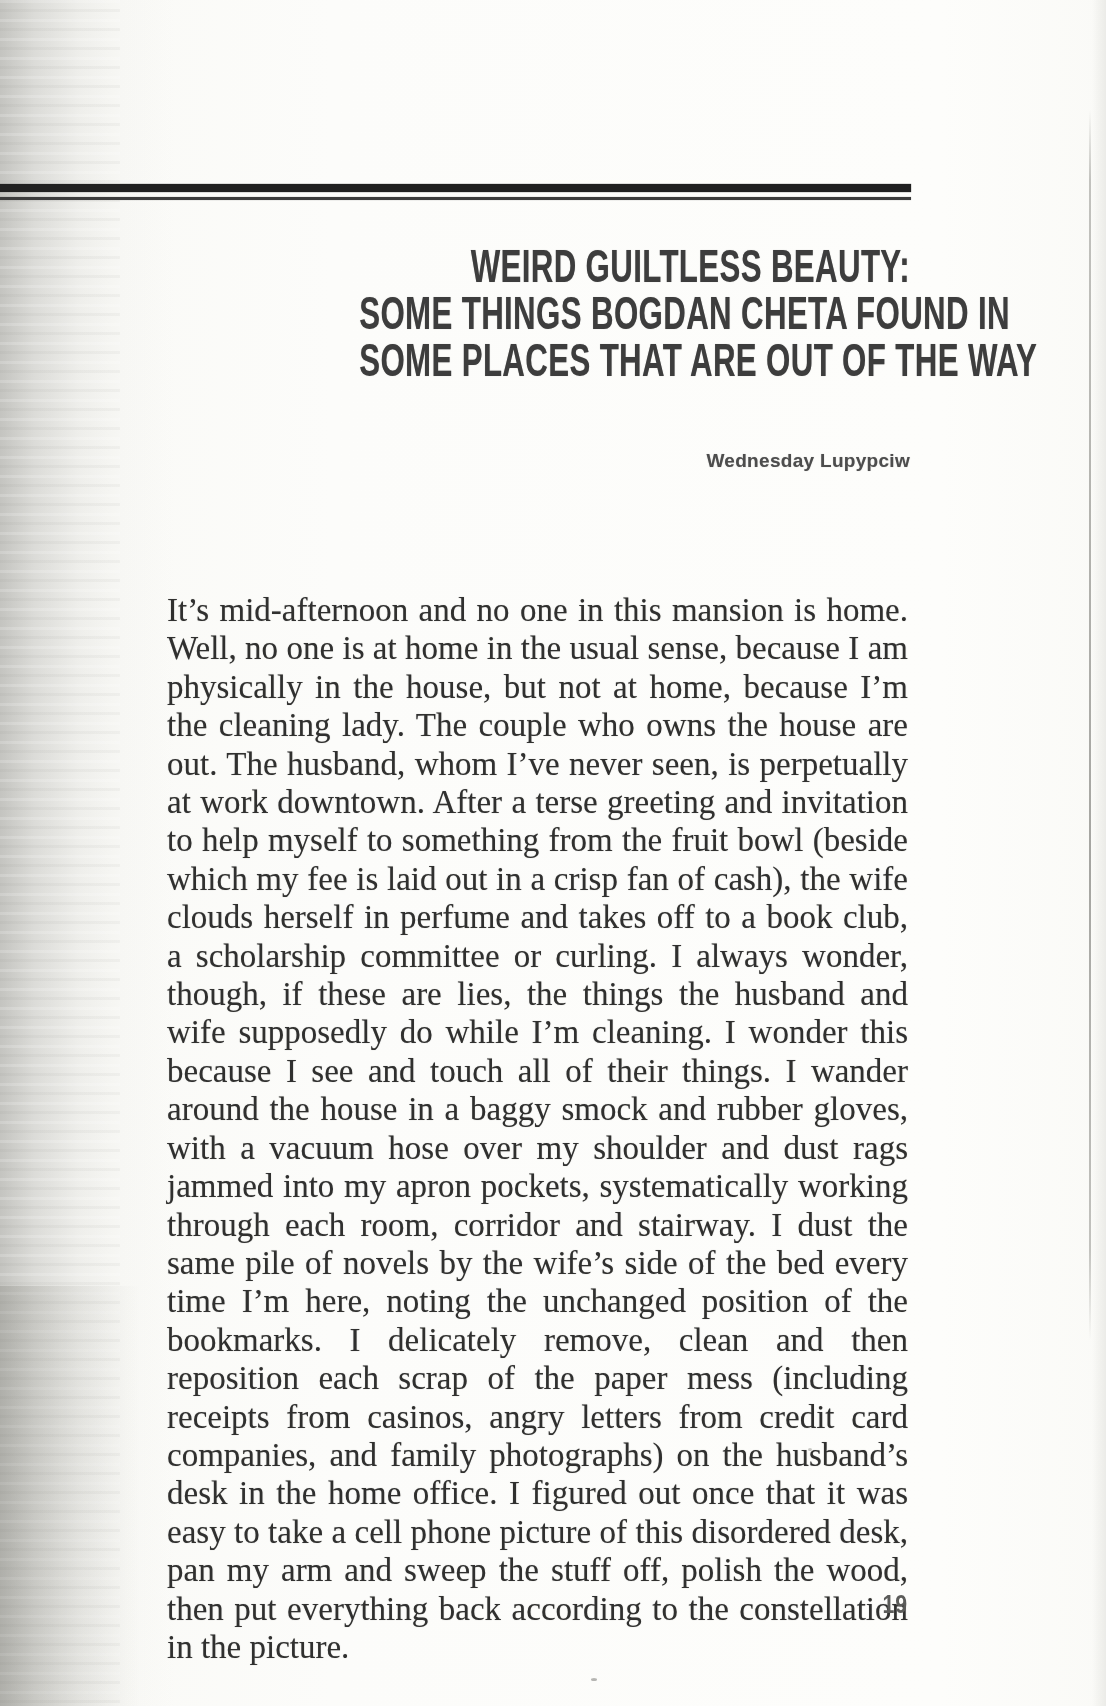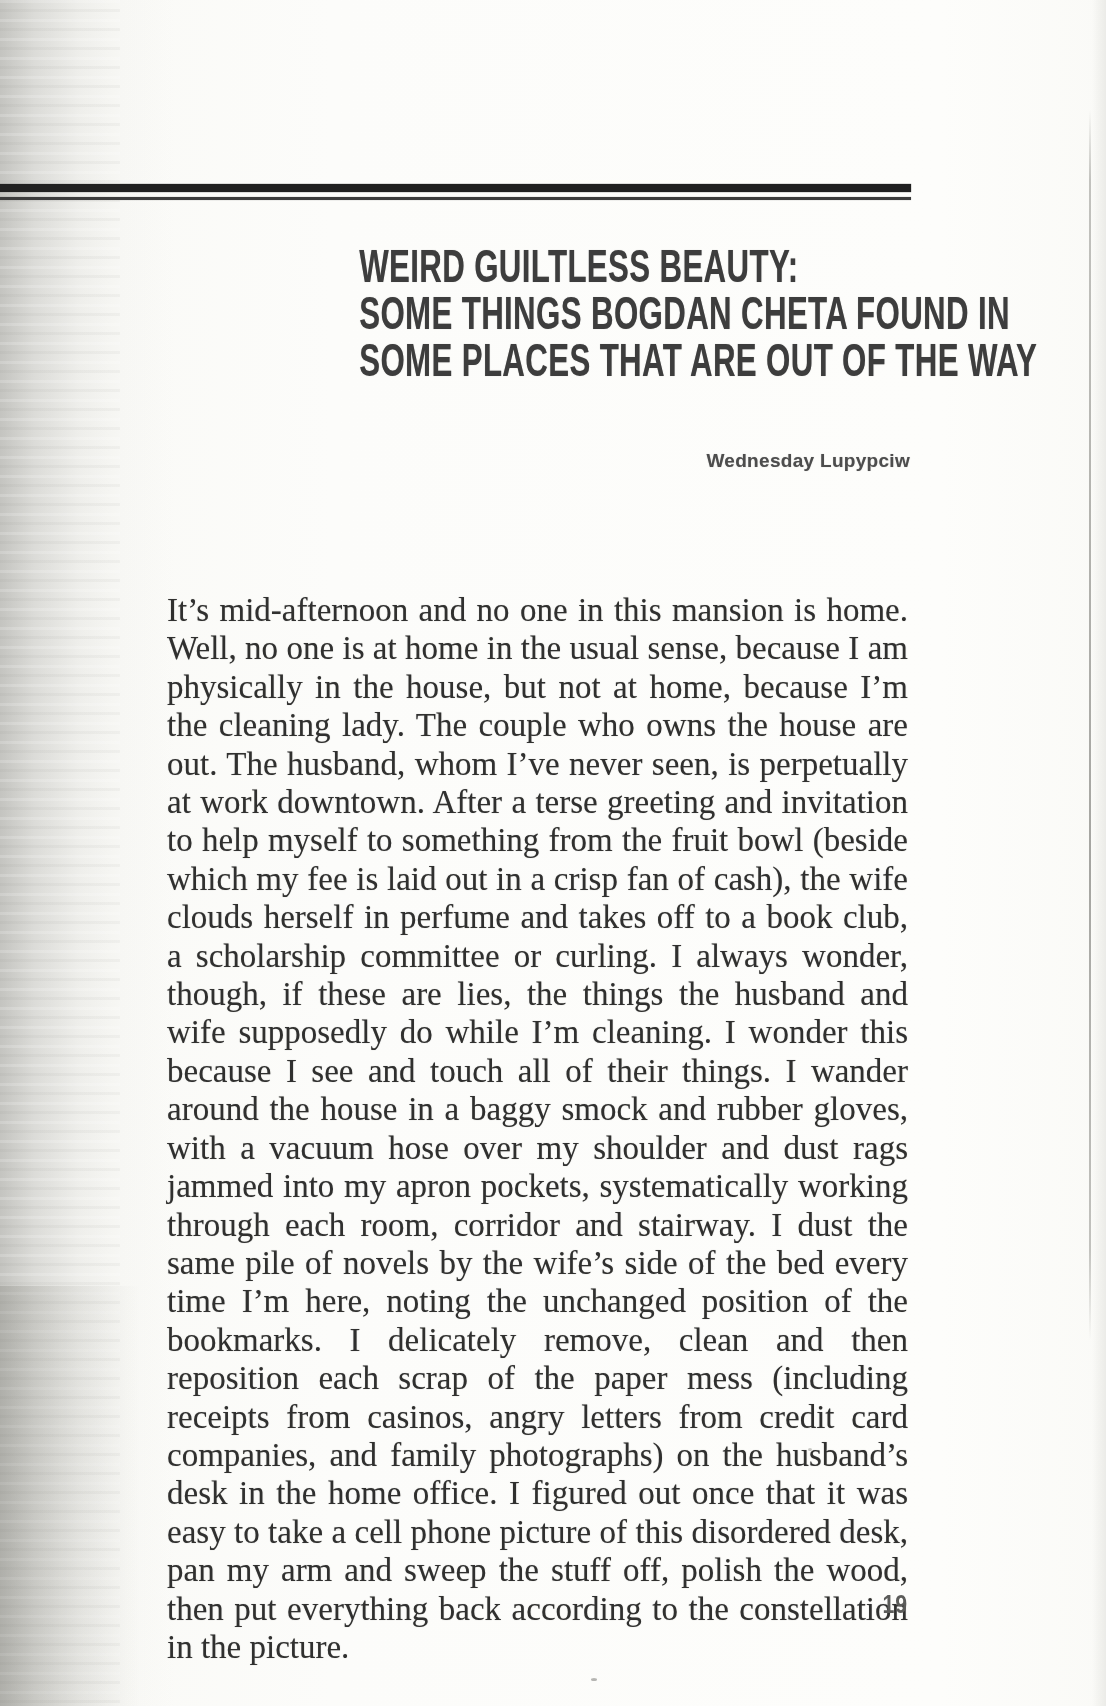--- a/index.html
+++ b/index.html
@@ -102,21 +102,21 @@
     height: 3px;
     background: #3c3c3c;
     box-shadow: 0 0 1px rgba(60,60,60,0.7);
   }
 
   
   .title-block {
     position: absolute;
     left: 100px; right: 196px;
     top: 243px;
-    text-align: left;
+    text-align: right;
     font-family: "Liberation Sans", sans-serif;
     font-weight: bold;
     font-size: 46px;
     line-height: 47px;
     color: #3d3d3d;
     letter-spacing: 0.5px;
     text-shadow: 0 0 1px rgba(61,61,61,0.45);
   }
   .title-line {
     transform: scaleX(0.68);

